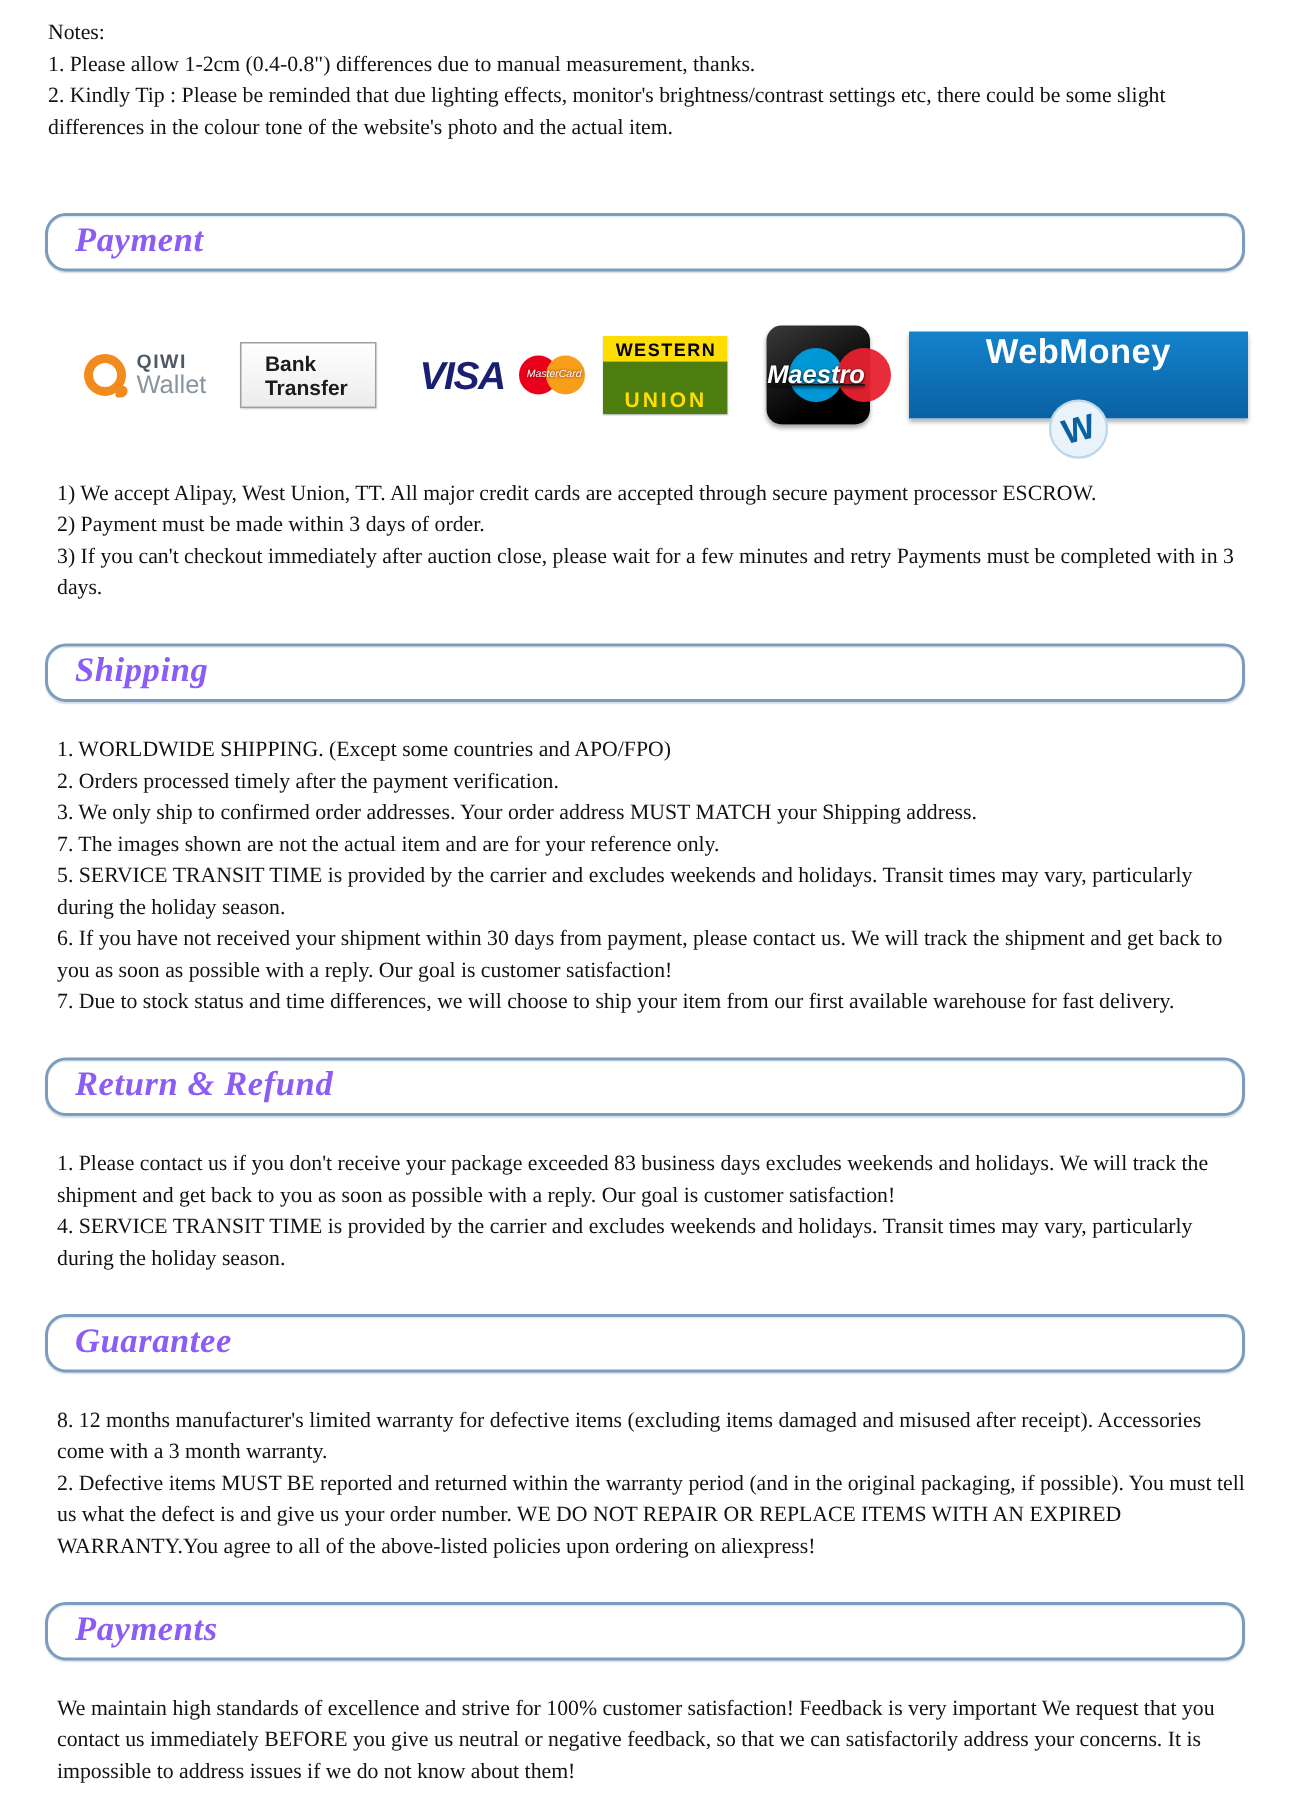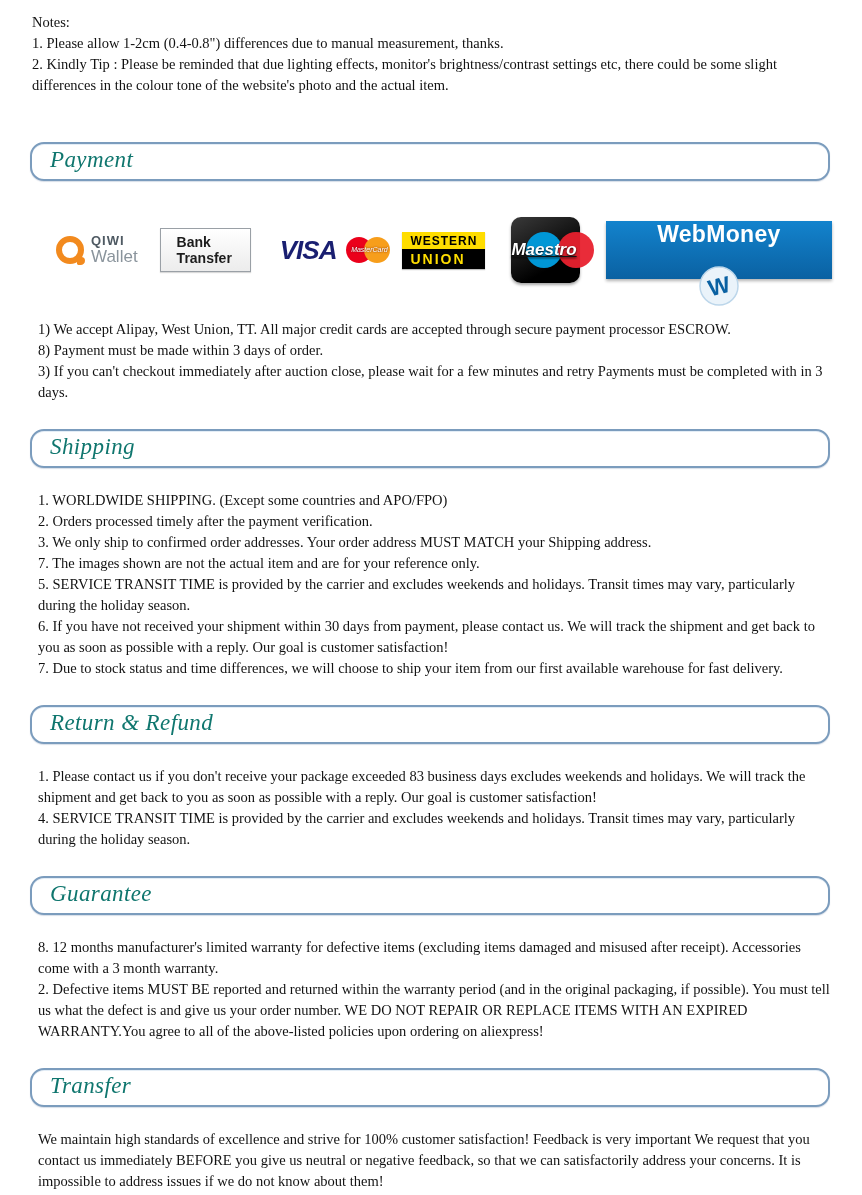--- a/index.html
+++ b/index.html
@@ -3,21 +3,21 @@
 <meta charset="utf-8">
 <style>
   html,body{margin:0;padding:0;background:#ffffff;}
   body{width:862px;min-height:1195px;font-family:"Liberation Serif","DejaVu Serif",serif;color:#121212;font-size:14.5px;}
   .page{padding:12px 30px 24px 30px;box-sizing:border-box;}
   p{margin:0;line-height:1.45;}
   .notes-block{margin:0 0 6px 2px;}
   .section-heading{border:2px solid #7b9cbd;border-radius:14px;padding:3px 18px 6px;margin:26px 2px 22px 0;
     box-shadow:inset 0 1px 0 #e3edf6, 0 1px 1px rgba(90,120,160,.25);background:#fff;}
   .section-heading.first{margin-top:46px;}
-  .section-heading h2{margin:0;font-size:23px;font-style:italic;font-weight:normal;color:#0f766e;letter-spacing:.4px;
+  .section-heading h2{margin:0;font-size:23px;font-style:italic;font-weight:bold;color:#8b5cf6;letter-spacing:.4px;
     font-family:"Liberation Serif",serif;}
   .body-text{padding-left:8px;padding-right:2px;}
   
   .logos{display:flex;align-items:center;gap:26px;margin:36px 0 36px 18px;}
   .logo-grid{display:flex;flex-direction:row;gap:29px;}
   .grid-top{display:flex;align-items:center;gap:14px;}
   .grid-bottom{display:flex;align-items:center;gap:10px;}
   .qiwi{display:flex;align-items:center;gap:7px;background:#fff;padding:4px 8px;}
   .qiwi-mark{position:relative;width:16px;height:16px;border:6px solid #f28a1e;border-radius:50%;display:inline-block;}
   .qiwi-mark::after{content:"";position:absolute;right:-7px;bottom:-7px;width:8px;height:8px;background:#f28a1e;border-radius:50% 50% 60% 20%;}
@@ -26,24 +26,24 @@
   .qiwi-text i{font-size:17px;color:#8a949c;font-style:normal;}
   .bank{border:1px solid #9aa0a6;background:linear-gradient(#ffffff,#ececec);padding:5px 16px;font-weight:bold;
     font-size:14px;color:#1c1c1c;font-family:"Liberation Sans",sans-serif;box-shadow:0 1px 1px rgba(0,0,0,.15);}
   .visa{font-family:"Liberation Sans",sans-serif;font-weight:bold;font-style:italic;font-size:26px;color:#1a1f71;letter-spacing:-1px;}
   .mc{position:relative;width:46px;height:28px;display:inline-block;}
   .mc-c1,.mc-c2{position:absolute;top:1px;width:26px;height:26px;border-radius:50%;}
   .mc-c1{left:0;background:#eb001b;}
   .mc-c2{left:18px;background:#f79e1b;}
   .mc-t{position:absolute;left:0;top:10px;width:46px;text-align:center;font-size:7px;color:#fff;font-style:italic;
     font-family:"Liberation Sans",sans-serif;text-shadow:0 0 2px #5a0a0a;}
-  .wu{display:inline-flex;flex-direction:column;text-align:left;font-family:"Liberation Sans",sans-serif;font-weight:bold;
+  .wu{display:inline-flex;flex-direction:column;text-align:center;font-family:"Liberation Sans",sans-serif;font-weight:bold;
     box-shadow:0 1px 1px rgba(0,0,0,.25);}
   .wu1{background:#ffdd00;color:#000;font-size:12px;padding:2px 8px 1px;letter-spacing:1px;}
-  .wu2{background:#000000;color:#ffdd00;font-size:14px;padding:2px 8px 2px;letter-spacing:2px;}
+  .wu2{background:#4d7c0f;color:#ffdd00;font-size:14px;padding:17px 8px 2px;letter-spacing:2px;}
   .maestro{position:relative;width:74px;height:66px;border-radius:10px;background:linear-gradient(150deg,#3a3a3a,#000 70%);
     display:flex;align-items:center;justify-content:flex-start;box-shadow:0 2px 3px rgba(0,0,0,.35);text-decoration:underline;}
   .ma-c1,.ma-c2{position:absolute;top:15px;width:36px;height:36px;border-radius:50%;}
   .ma-c1{left:15px;background:#0097d6;}
   .ma-c2{left:47px;background:#e8212e;opacity:.95;}
   .ma-t{position:relative;color:#fff;font-style:italic;font-weight:bold;font-size:17px;font-family:"Liberation Sans",sans-serif;
     text-shadow:0 1px 2px #000;z-index:2;}
   .webmoney{width:206px;height:58px;background:linear-gradient(#1383cd,#0a61a2);display:flex;align-items:center;
     gap:18px;padding:0 18px;box-shadow:0 2px 3px rgba(0,0,0,.3);flex-direction:column;}
   .wm-t{color:#fff;font-family:"Liberation Sans",sans-serif;font-size:23px;font-weight:bold;letter-spacing:.3px;}
@@ -101,21 +101,21 @@
           <circle cx="20" cy="20" r="19" fill="#eaf3fa"></circle>
           <circle cx="20" cy="20" r="19" fill="none" stroke="#bcd6ea" stroke-width="1.5"></circle>
           <text x="20" y="28" font-size="23" font-weight="bold" fill="#0a61a2" text-anchor="middle" font-family="Liberation Sans, sans-serif" transform="rotate(-14 20 20)">W</text>
         </svg>
       </span>
     </div>
   </div>
 
   <div class="body-text">
     <p>1) We accept Alipay, West Union, TT. All major credit cards are accepted through secure payment processor ESCROW.</p>
-    <p>8) Payment must be made within 3 days of order.</p>
+    <p>2) Payment must be made within 3 days of order.</p>
     <p>3) If you can't checkout immediately after auction close, please wait for a few minutes and retry Payments must be completed with in 3 days.</p>
   </div>
 
   <div class="section-heading">
     <h2>Shipping</h2>
   </div>
   <div class="body-text">
     <p>1. WORLDWIDE SHIPPING. (Except some countries and APO/FPO)</p>
     <p>2. Orders processed timely after the payment verification.</p>
     <p>3. We only ship to confirmed order addresses. Your order address MUST MATCH your Shipping address.</p>
@@ -135,19 +135,19 @@
 
   <div class="section-heading">
     <h2>Guarantee</h2>
   </div>
   <div class="body-text">
     <p>8. 12 months manufacturer's limited warranty for defective items (excluding items damaged and misused after receipt). Accessories come with a 3 month warranty.</p>
     <p>2. Defective items MUST BE reported and returned within the warranty period (and in the original packaging, if possible). You must tell us what the defect is and give us your order number. WE DO NOT REPAIR OR REPLACE ITEMS WITH AN EXPIRED WARRANTY.You agree to all of the above-listed policies upon ordering on aliexpress!</p>
   </div>
 
   <div class="section-heading">
-    <h2>Transfer</h2>
+    <h2>Payments</h2>
   </div>
   <div class="body-text">
     <p>We maintain high standards of excellence and strive for 100% customer satisfaction! Feedback is very important We request that you contact us immediately BEFORE you give us neutral or negative feedback, so that we can satisfactorily address your concerns. It is impossible to address issues if we do not know about them!</p>
   </div>
 
 </div>
 
 </body></html>

